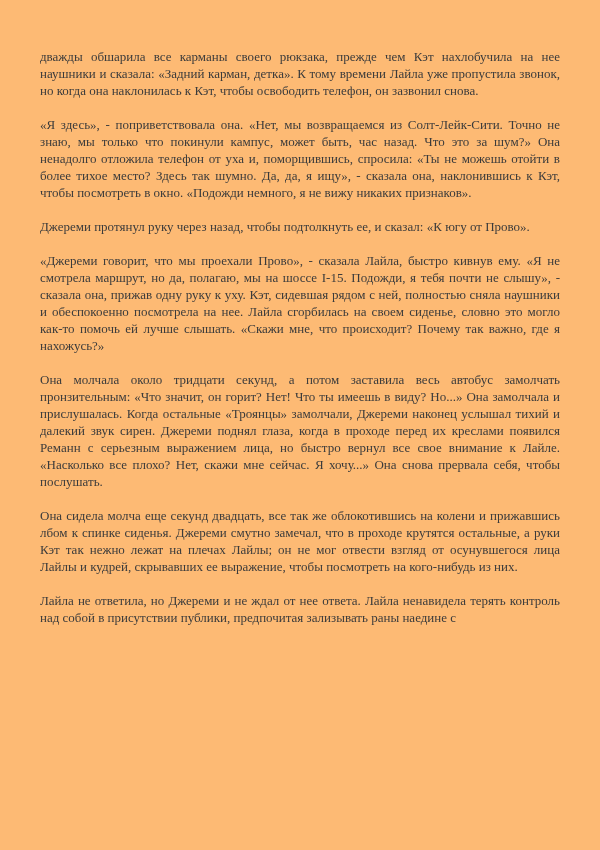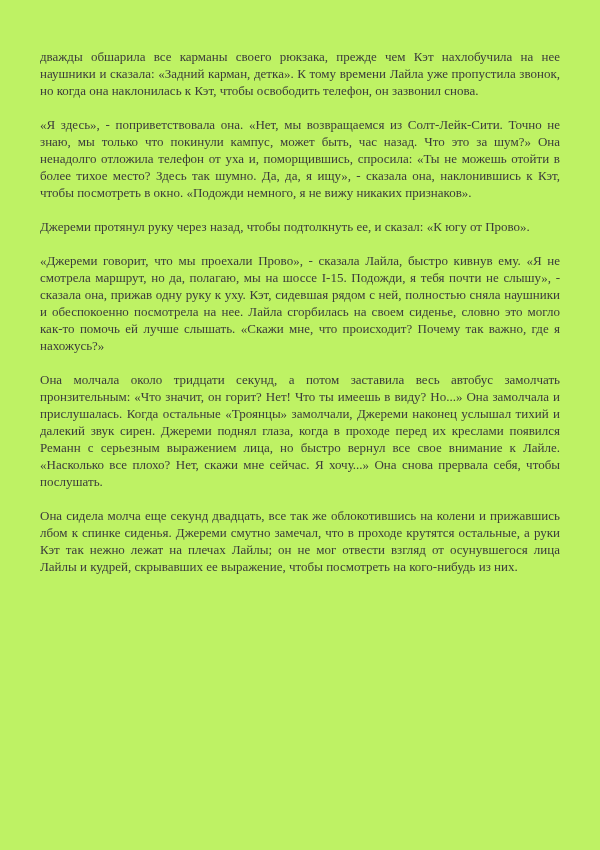--- a/index.html
+++ b/index.html
@@ -4,21 +4,21 @@
 <style>
   html, body {
     margin: 0;
     padding: 0;
     background: #ffffff;
   }
   .page {
     position: relative;
     width: 600px;
     height: 850px;
-    background: #bef264;
+    background: #fdba74;
     overflow: hidden;
     box-sizing: border-box;
     font-family: "Liberation Serif", "DejaVu Serif", serif;
   }
   .text-block {
     position: absolute;
     top: 48px;
     left: 40px;
     right: 40px;
     color: #3b3b3b;
@@ -38,14 +38,15 @@
 <body>
 
 <div class="page">
   <div class="text-block">
     <p class="para">дважды обшарила все карманы своего рюкзака, прежде чем Кэт нахлобучила на нее наушники и сказала: «Задний карман, детка». К тому времени Лайла уже пропустила звонок, но когда она наклонилась к Кэт, чтобы освободить телефон, он зазвонил снова.</p>
     <p class="para">«Я здесь», - поприветствовала она. «Нет, мы возвращаемся из Солт-Лейк-Сити. Точно не знаю, мы только что покинули кампус, может быть, час назад. Что это за шум?» Она ненадолго отложила телефон от уха и, поморщившись, спросила: «Ты не можешь отойти в более тихое место? Здесь так шумно. Да, да, я ищу», - сказала она, наклонившись к Кэт, чтобы посмотреть в окно. «Подожди немного, я не вижу никаких признаков».</p>
     <p class="para">Джереми протянул руку через назад, чтобы подтолкнуть ее, и сказал: «К югу от Прово».</p>
     <p class="para">«Джереми говорит, что мы проехали Прово», - сказала Лайла, быстро кивнув ему. «Я не смотрела маршрут, но да, полагаю, мы на шоссе I-15. Подожди, я тебя почти не слышу», - сказала она, прижав одну руку к уху. Кэт, сидевшая рядом с ней, полностью сняла наушники и обеспокоенно посмотрела на нее. Лайла сгорбилась на своем сиденье, словно это могло как-то помочь ей лучше слышать. «Скажи мне, что происходит? Почему так важно, где я нахожусь?»</p>
     <p class="para">Она молчала около тридцати секунд, а потом заставила весь автобус замолчать пронзительным: «Что значит, он горит? Нет! Что ты имеешь в виду? Но...» Она замолчала и прислушалась. Когда остальные «Троянцы» замолчали, Джереми наконец услышал тихий и далекий звук сирен. Джереми поднял глаза, когда в проходе перед их креслами появился Реманн с серьезным выражением лица, но быстро вернул все свое внимание к Лайле. «Насколько все плохо? Нет, скажи мне сейчас. Я хочу...» Она снова прервала себя, чтобы послушать.</p>
     <p class="para">Она сидела молча еще секунд двадцать, все так же облокотившись на колени и прижавшись лбом к спинке сиденья. Джереми смутно замечал, что в проходе крутятся остальные, а руки Кэт так нежно лежат на плечах Лайлы; он не мог отвести взгляд от осунувшегося лица Лайлы и кудрей, скрывавших ее выражение, чтобы посмотреть на кого-нибудь из них.</p>
+    <p class="para">Лайла не ответила, но Джереми и не ждал от нее ответа. Лайла ненавидела терять контроль над собой в присутствии публики, предпочитая зализывать раны наедине с</p>
   </div>
 </div>
 
 </body></html>

